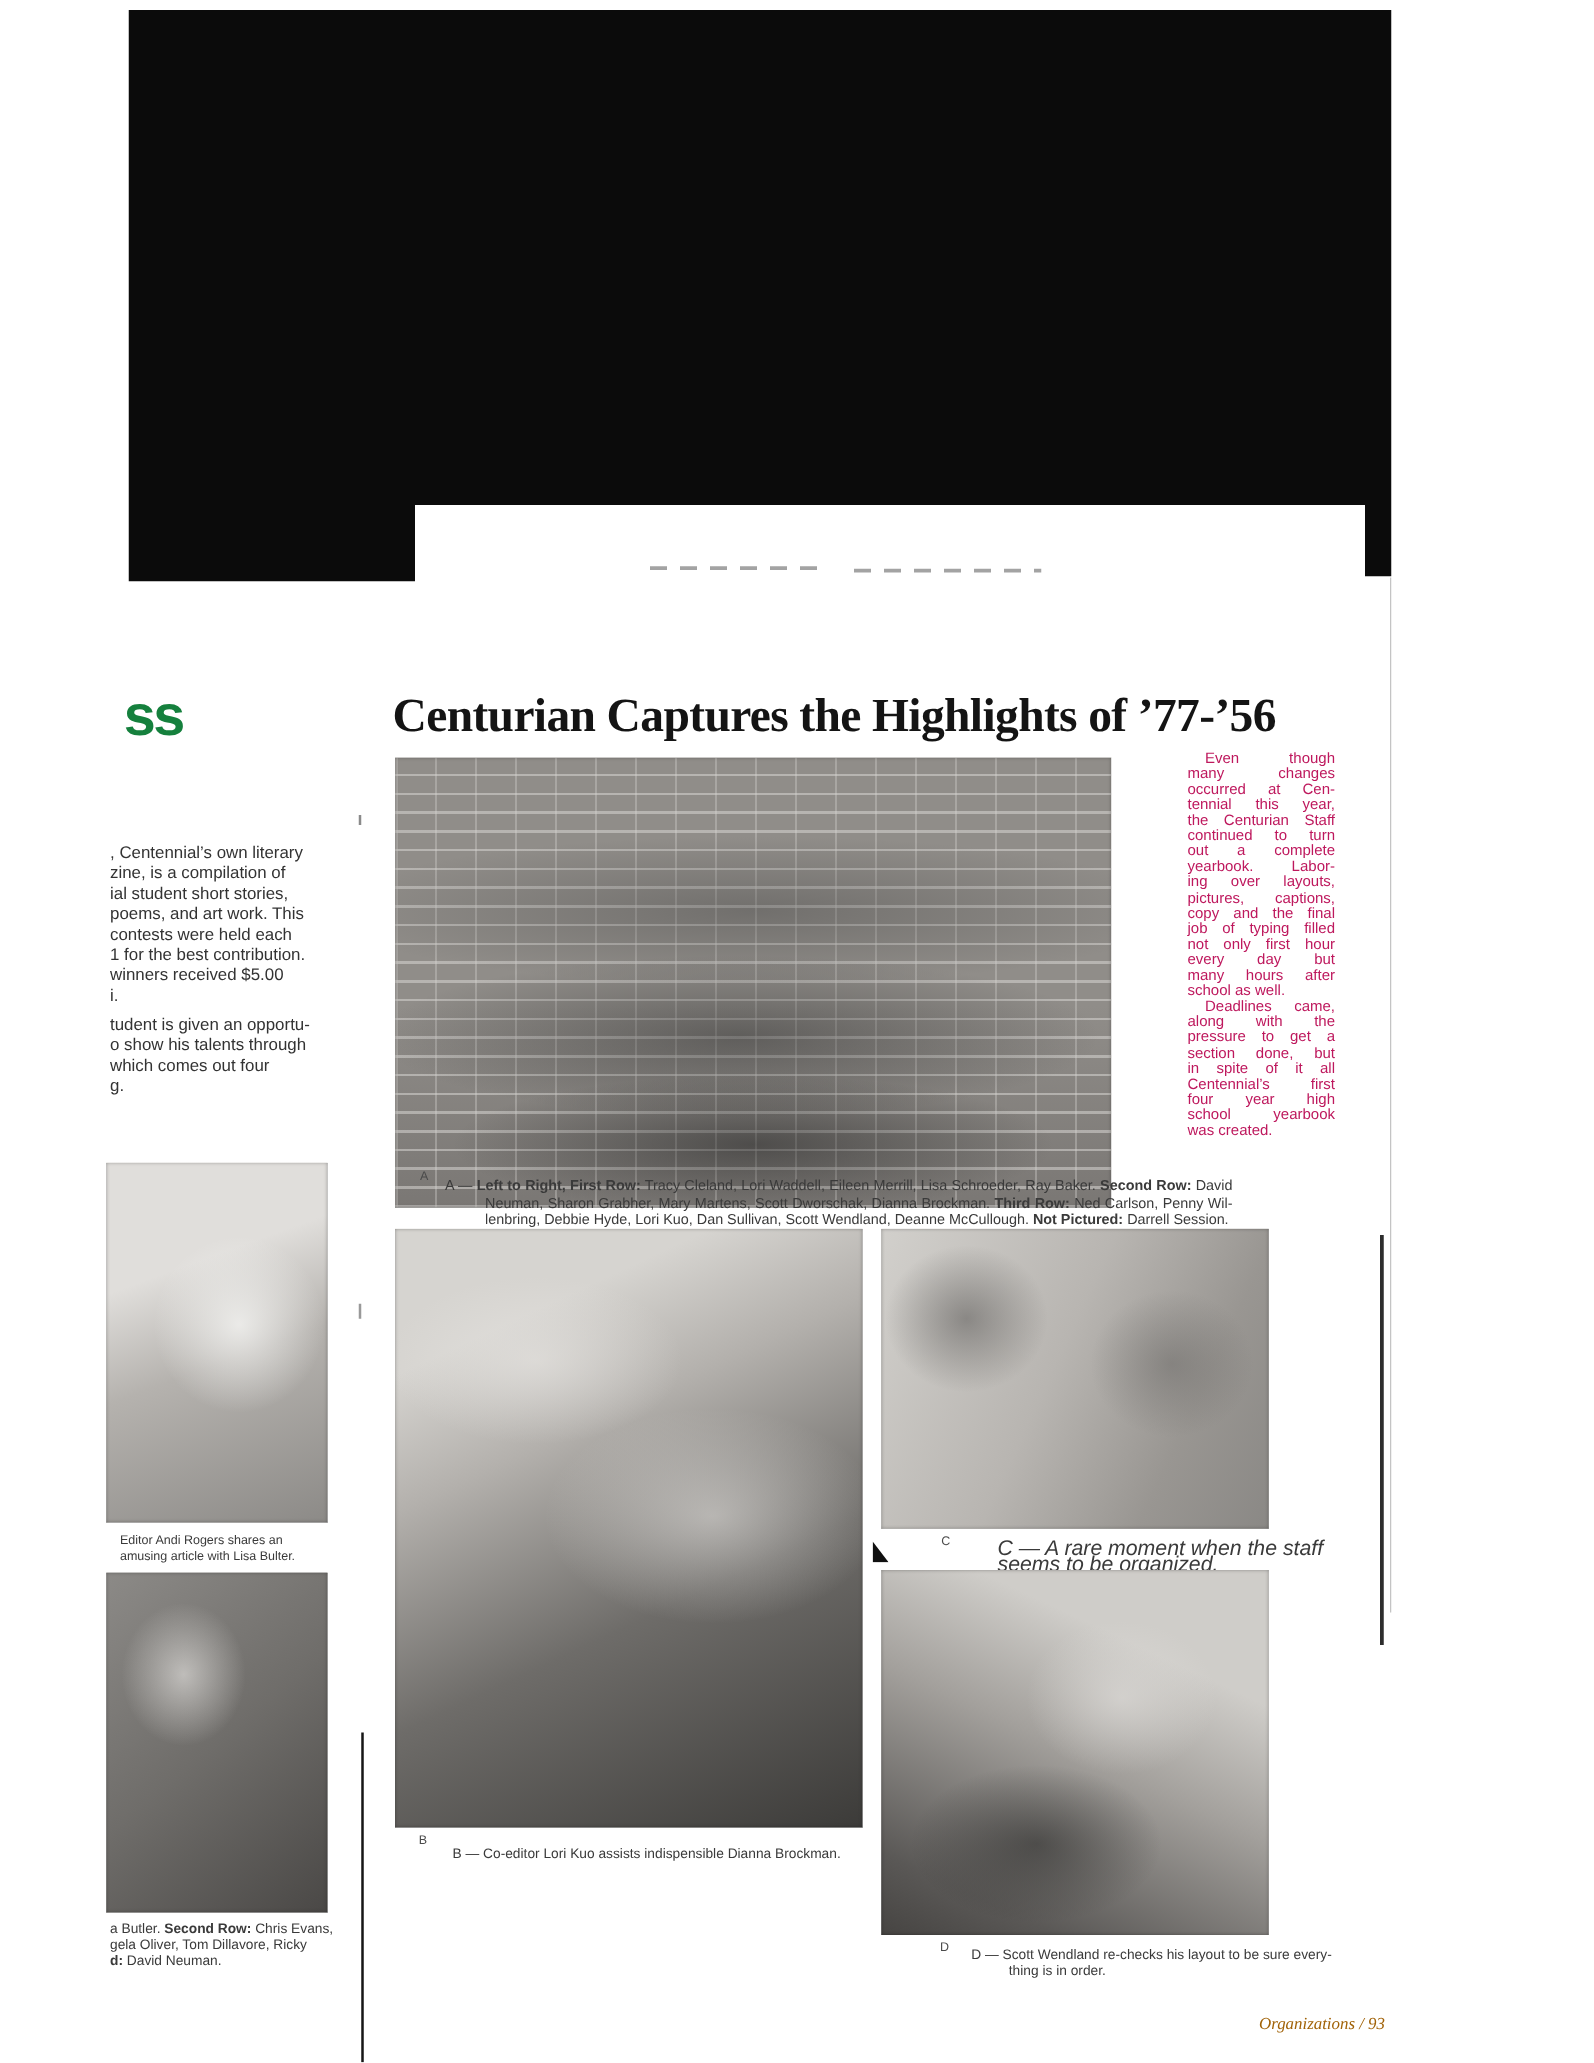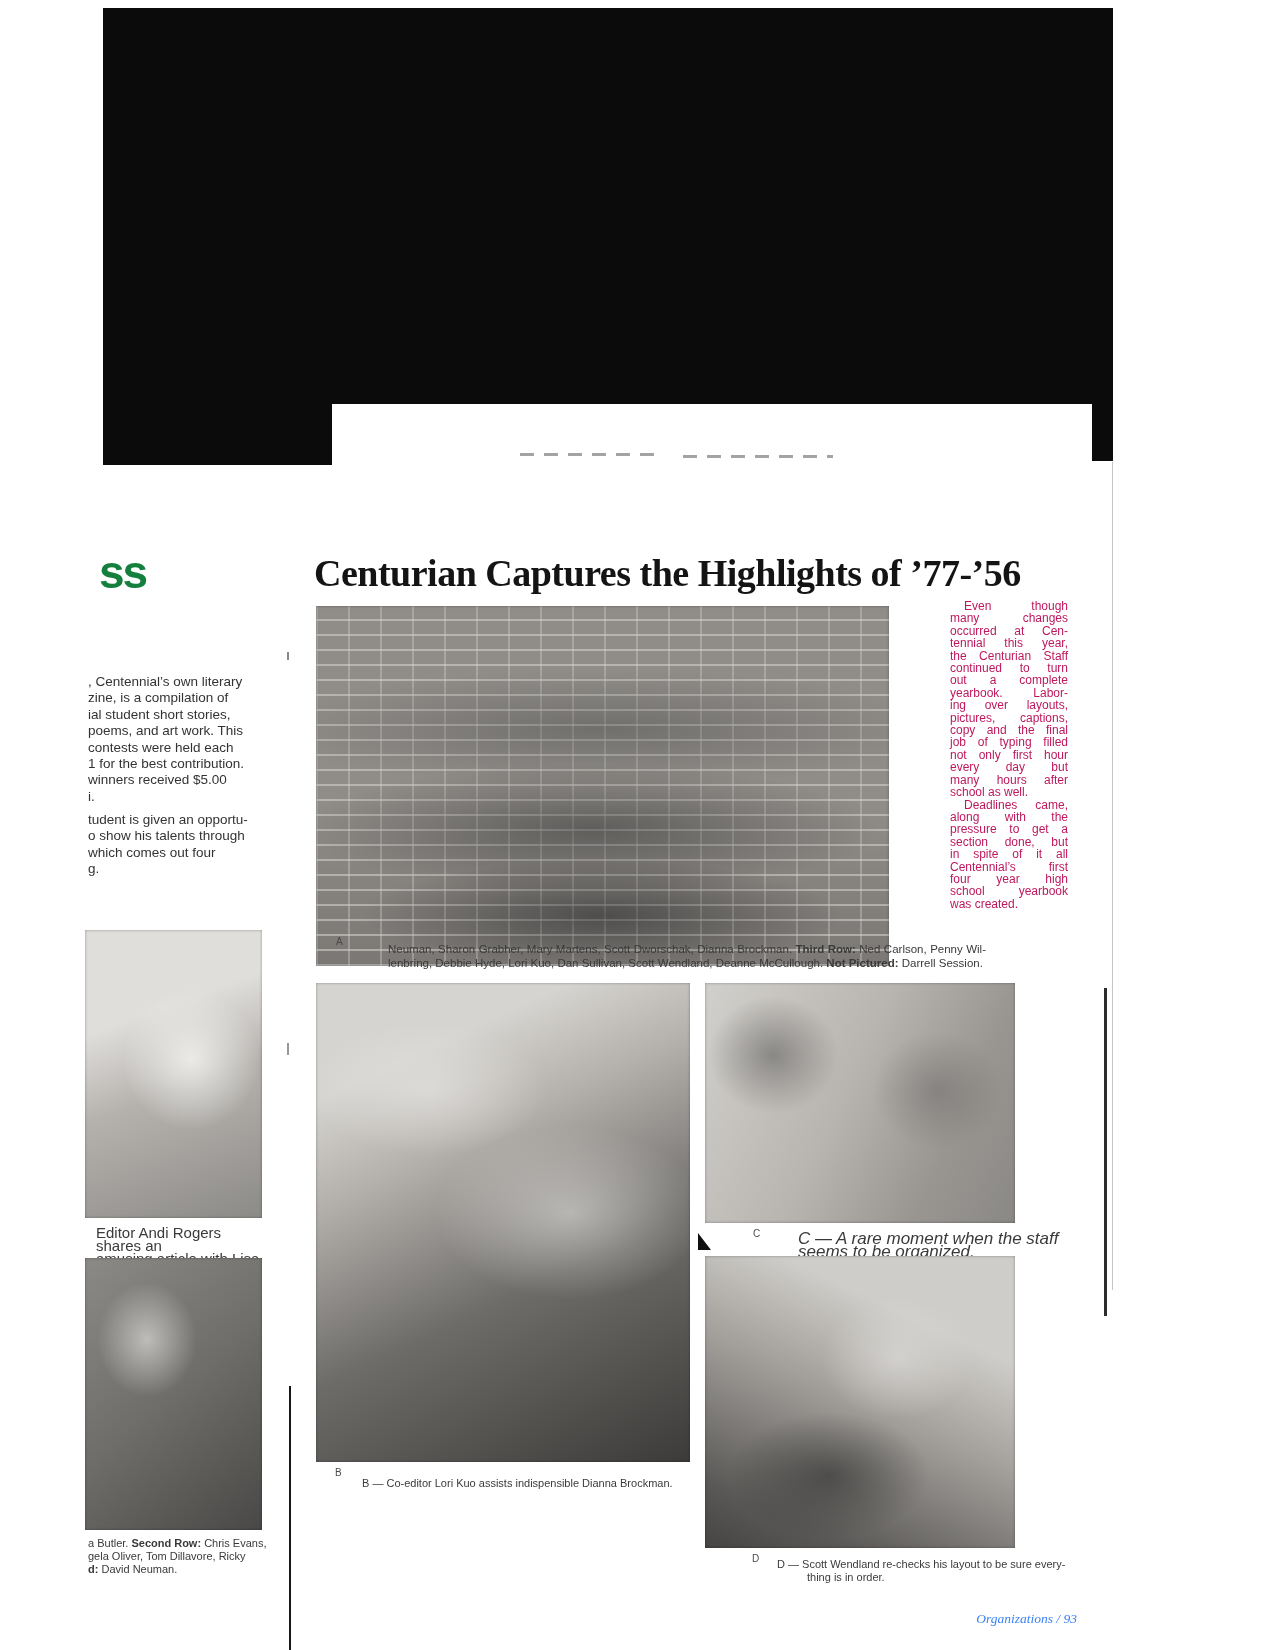--- a/index.html
+++ b/index.html
@@ -58,21 +58,21 @@
       <div class="ln">tudent is given an opportu-</div>
       <div class="ln">o show his talents through</div>
       <div class="ln">which comes out four</div>
       <div class="ln noj">g.</div>
     </div>
 
   <div class="photo" style="left:85px; top:930px; width:177px; height:288px;
        background:
          radial-gradient(ellipse 55% 35% at 60% 45%, rgba(245,245,243,.8), rgba(0,0,0,0) 70%),
          linear-gradient(160deg,#e0dedb 0 30%, #b5b2ae 55%, #8c8a87 100%);" aria-label="student editor reading an article at a typewriter"></div>
-  <div class="abs lcol caption" style="left:96px; top:1226px; width:172px; font-size:15px; line-height:13px;">
+  <div class="abs lcol caption" style="left:96px; top:1226px; width:172px; font-size:10px; line-height:13px;">
       <div class="ln">Editor Andi Rogers shares an</div>
       <div class="ln">amusing article with Lisa Bulter.</div>
     </div>
 
   <div class="photo" style="left:85px; top:1258px; width:177px; height:272px;
        background:
          radial-gradient(ellipse 40% 30% at 35% 30%, rgba(220,218,215,.7), rgba(0,0,0,0) 70%),
          linear-gradient(140deg,#8c8a87, #6f6d6a 50%, #4a4846 100%);" aria-label="group of staff members posed in front of a brick wall"></div>
   <div class="abs lcol caption" style="left:88px; top:1537px; width:182px; font-size:11px; line-height:12.8px;">
       <div class="ln"><span>a Butler. </span><b>Second Row:</b><span> Chris Evans,</span></div>
@@ -118,20 +118,21 @@
         <div class="ln">in spite of it all</div>
         <div class="ln">Centennial’s first</div>
         <div class="ln">four year high</div>
         <div class="ln">school yearbook</div>
         <div class="ln noj">was created.</div>
       </div>
   </div>
 
   <div class="abs photo-label" style="left:336px; top:936px;">A</div>
   <div class="abs jcol caption" style="left:356px; top:943px; width:630px; font-size:11.5px; line-height:13.5px;">
+      <div class="ln"><span>A — </span><b>Left to Right, First Row:</b><span> Tracy Cleland, Lori Waddell, Eileen Merrill, Lisa Schroeder, Ray Baker. </span><b>Second Row:</b><span> David</span></div>
       <div class="ln" style="padding-left: 32px;"><span>Neuman, Sharon Grabher, Mary Martens, Scott Dworschak, Dianna Brockman. </span><b>Third Row:</b><span> Ned Carlson, Penny Wil-</span></div>
       <div class="ln noj" style="padding-left: 32px;"><span>lenbring, Debbie Hyde, Lori Kuo, Dan Sullivan, Scott Wendland, Deanne McCullough. </span><b>Not Pictured:</b><span> Darrell Session.</span></div>
     </div>
 
   <div class="photo" style="left:316px; top:983px; width:374px; height:479px;
        background:
          radial-gradient(ellipse 45% 20% at 30% 22%, rgba(230,228,225,.65), rgba(0,0,0,0) 70%),
          radial-gradient(ellipse 50% 25% at 68% 48%, rgba(235,233,230,.5), rgba(0,0,0,0) 72%),
          linear-gradient(155deg,#d6d4d0 0 18%, #b3b0ac 35%, #6e6c69 62%, #3c3b39 100%);" aria-label="co-editors sorting photos and layouts at a work table"></div>
   <div class="abs photo-label" style="left:335px; top:1467px;">B</div>
@@ -149,15 +150,15 @@
        background:
          radial-gradient(ellipse 35% 30% at 62% 35%, rgba(225,223,220,.6), rgba(0,0,0,0) 70%),
          radial-gradient(ellipse 45% 30% at 40% 75%, rgba(35,35,34,.5), rgba(0,0,0,0) 72%),
          linear-gradient(205deg,#cfcdc9 0 25%, #a3a09c 50%, #5a5856 85%, #464442 100%);" aria-label="staff member re-checking a page layout at his desk"></div>
   <div class="abs photo-label" style="left:752px; top:1553px;">D</div>
   <div class="abs lcol caption" style="left:777px; top:1558px; width:300px; font-size:11px; line-height:13px;">
       <div class="ln">D — Scott Wendland re-checks his layout to be sure every-</div>
       <div class="ln" style="padding-left: 30px;">thing is in order.</div>
     </div>
 
-  <div class="abs" style="left:827px; top:1611px; width:250px; text-align:right; font-family:'Liberation Serif', serif; font-style:italic; font-size:13.5px; color:#3b82f6;">Organizations / 93</div>
+  <div class="abs" style="left:858px; top:1611px; width:250px; text-align:right; font-family:'Liberation Serif', serif; font-style:italic; font-size:13.5px; color:#a16207;">Organizations / 93</div>
 
 </div>
 
 </body></html>

